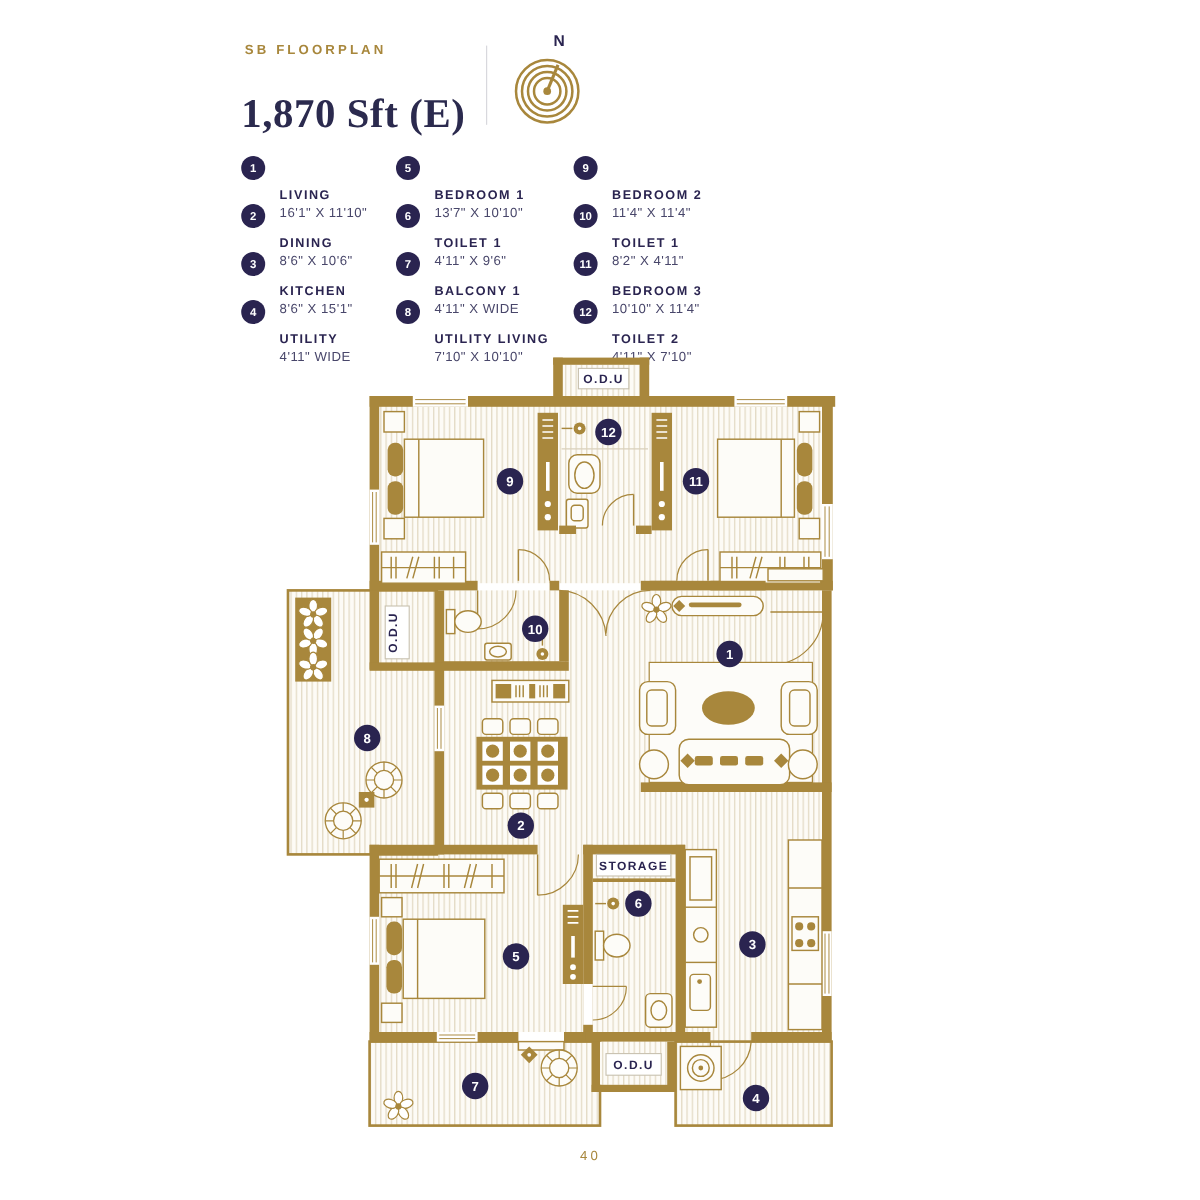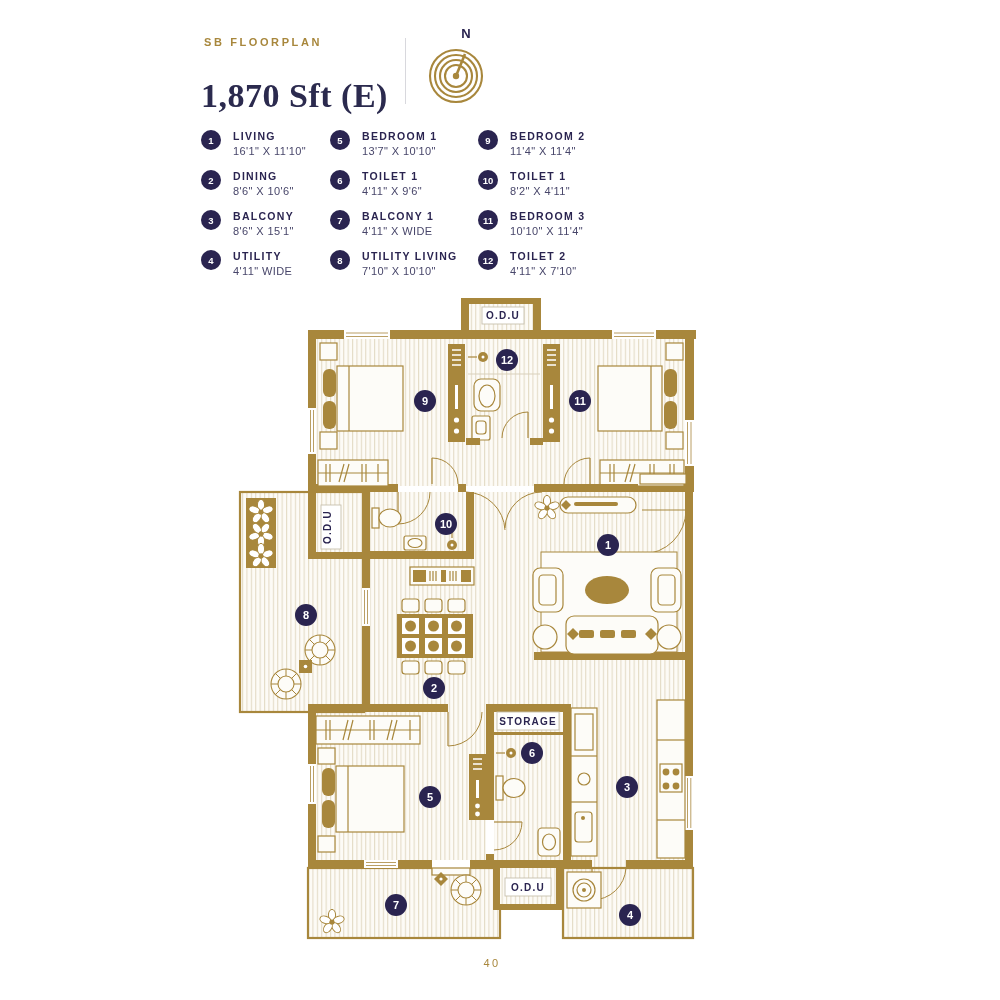--- a/index.html
+++ b/index.html
@@ -11,21 +11,21 @@
   .big-title{position:absolute;left:201px;top:52px;font-family:"Liberation Serif",serif;
              font-size:34px;font-weight:600;color:#2B2A4E;letter-spacing:.5px;margin-top:25px;}
   .divider{position:absolute;left:405px;top:38px;width:1px;height:66px;background:#D8D8DD;}
   .compass{position:absolute;left:414px;top:18px;}
   
   .legend-col{position:absolute;top:130px;width:140px;}
   .lg-item{display:flex;align-items:flex-start;margin-bottom:14px;height:26px;}
   .lg-badge{flex:0 0 20px;width:20px;height:20px;border-radius:50%;background:#2A2450;
             color:#fff;font-size:9.5px;font-weight:bold;display:flex;align-items:center;
             justify-content:center;margin-right:12px;}
-  .lg-name{font-size:10.5px;font-weight:bold;letter-spacing:1.3px;color:#2A2450;line-height:12px;}
+  .lg-name{font-size:10.5px;font-weight:bold;letter-spacing:1.3px;color:#2A2450;line-height:12px;margin-top:27px;}
   .lg-dims{font-size:11px;color:#48466A;margin-top:3px;letter-spacing:.4px;}
   
   #plansvg{position:absolute;left:0;top:0;}
   #plansvg text{font-family:"Liberation Sans",sans-serif;}
   .wall{fill:#A8873C;}
   .flr{fill:url(#st);}
   .thin{fill:url(#st);stroke:#A8873C;stroke-width:2.2;}
   .fw{fill:#FDFCF8;stroke:#A8873C;stroke-width:1.2;}
   .fg{fill:#A8873C;}
   .ln{stroke:#A8873C;stroke-width:1.2;fill:none;}
@@ -71,21 +71,21 @@
     <div class="lg-item">
       <div class="lg-badge">2</div>
       <div>
           <div class="lg-name">DINING</div>
            <div class="lg-dims">8'6" X 10'6"</div>
         </div>
     </div>
     <div class="lg-item">
       <div class="lg-badge">3</div>
       <div>
-          <div class="lg-name">BALCONY</div>
+          <div class="lg-name">KITCHEN</div>
            <div class="lg-dims">8'6" X 15'1"</div>
         </div>
     </div>
     <div class="lg-item">
       <div class="lg-badge">4</div>
       <div>
           <div class="lg-name">UTILITY</div>
            <div class="lg-dims">4'11" WIDE</div>
         </div>
     </div>

